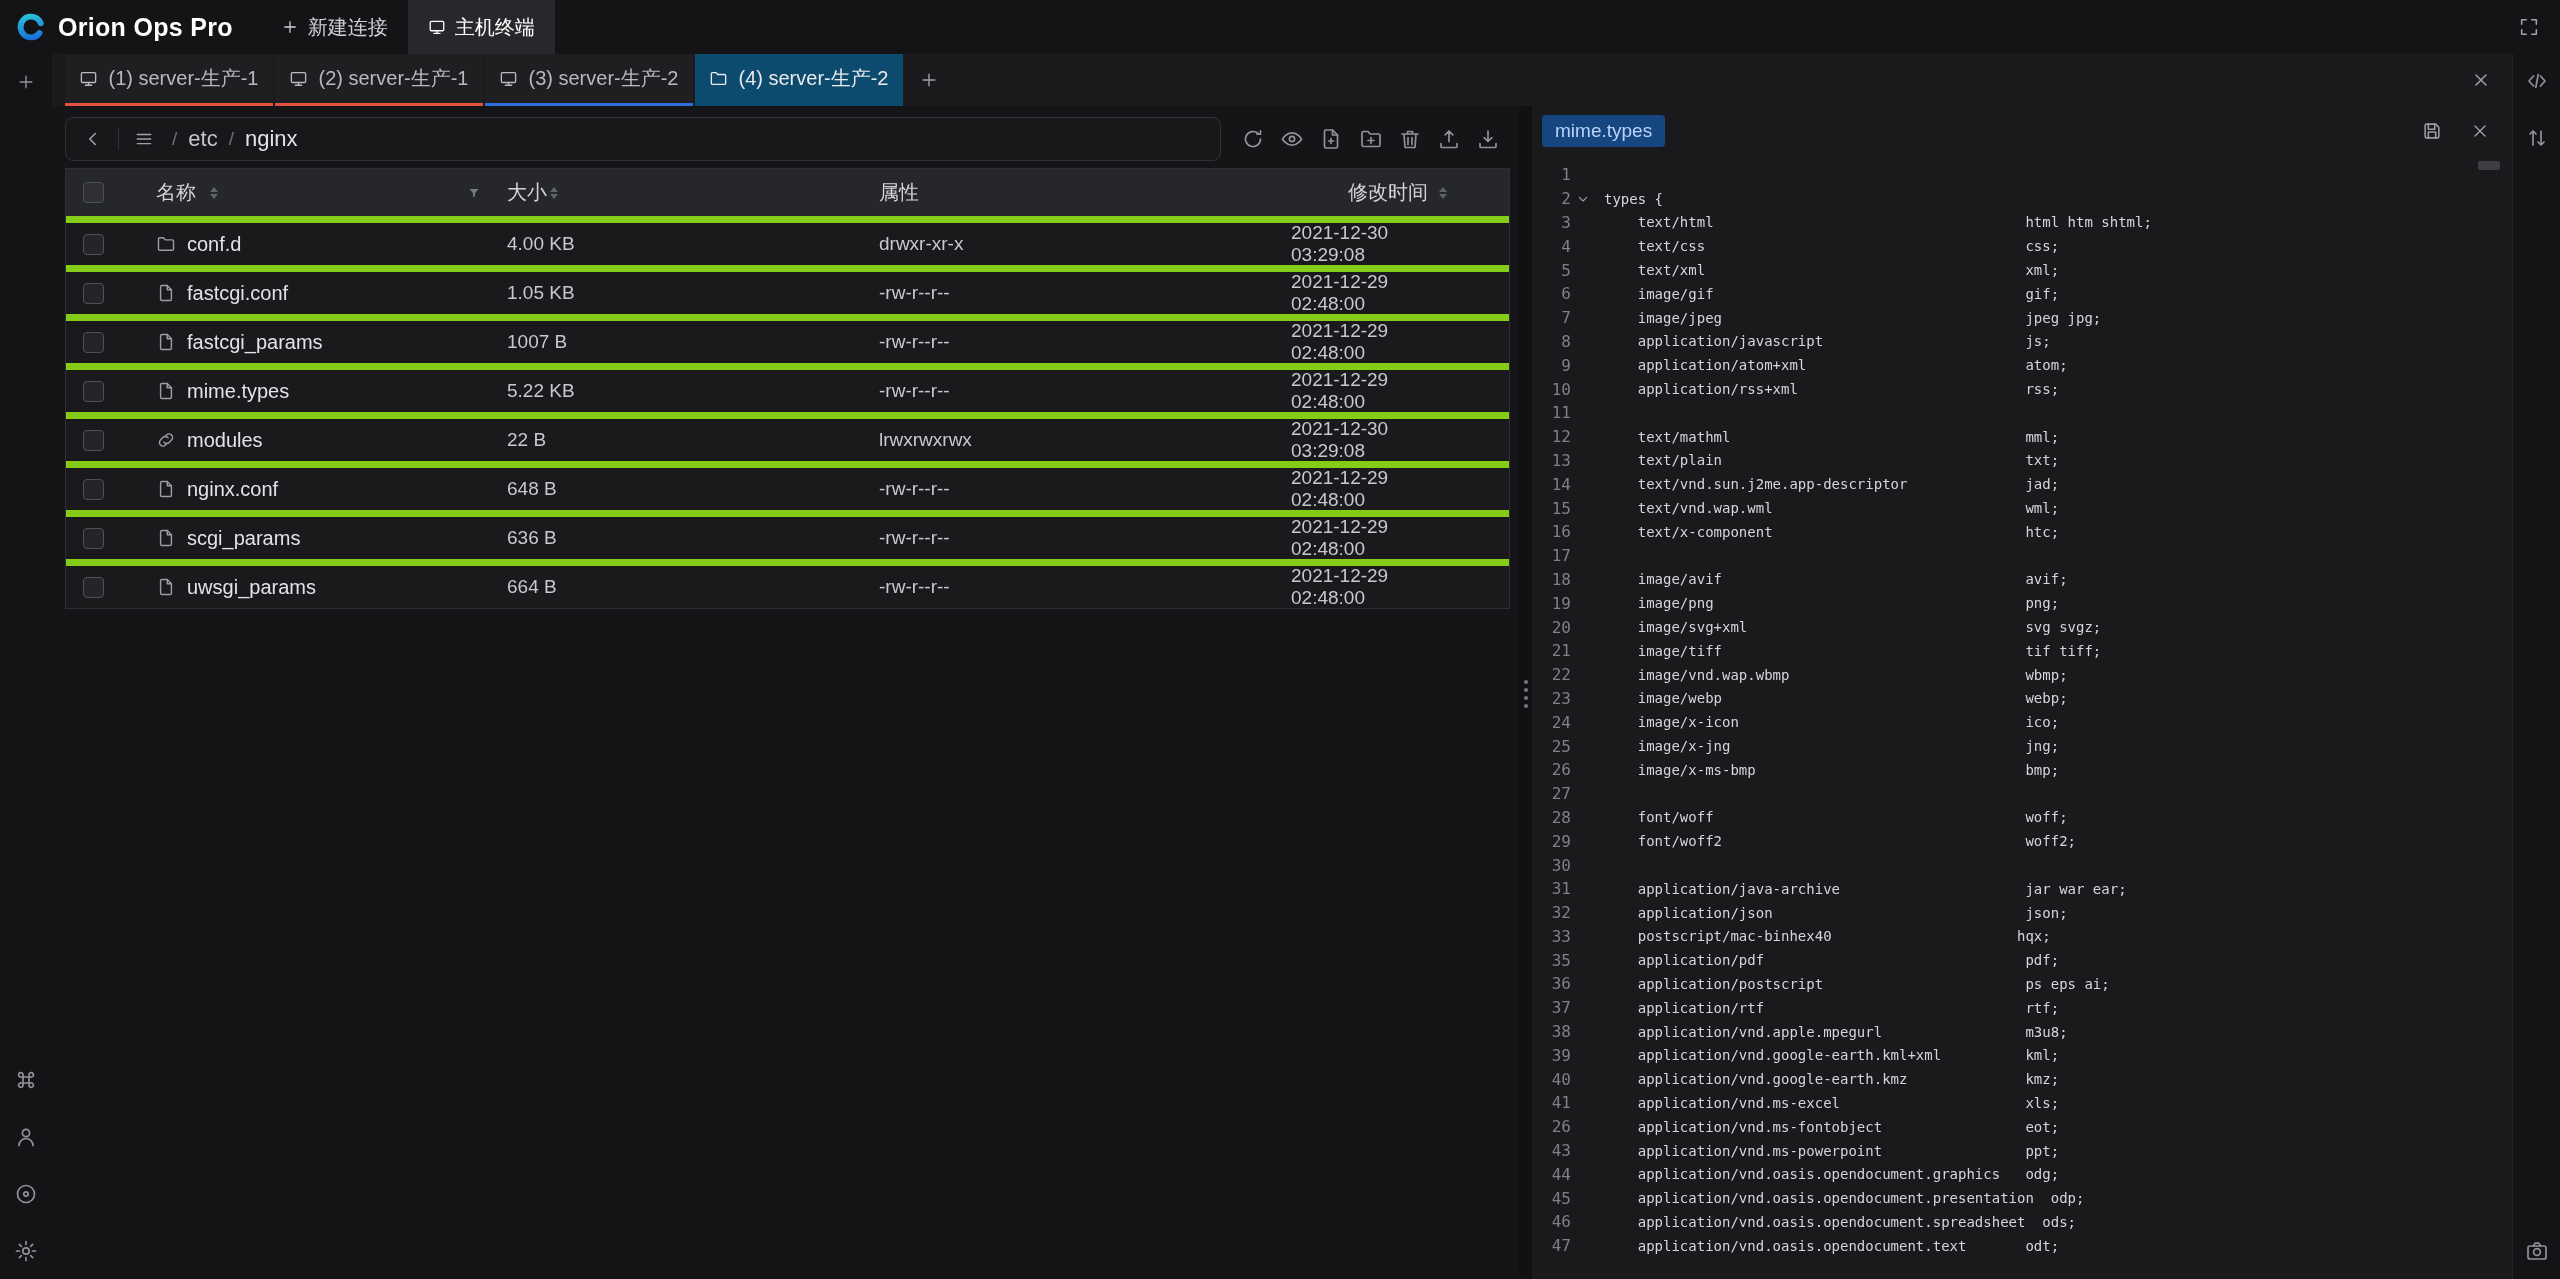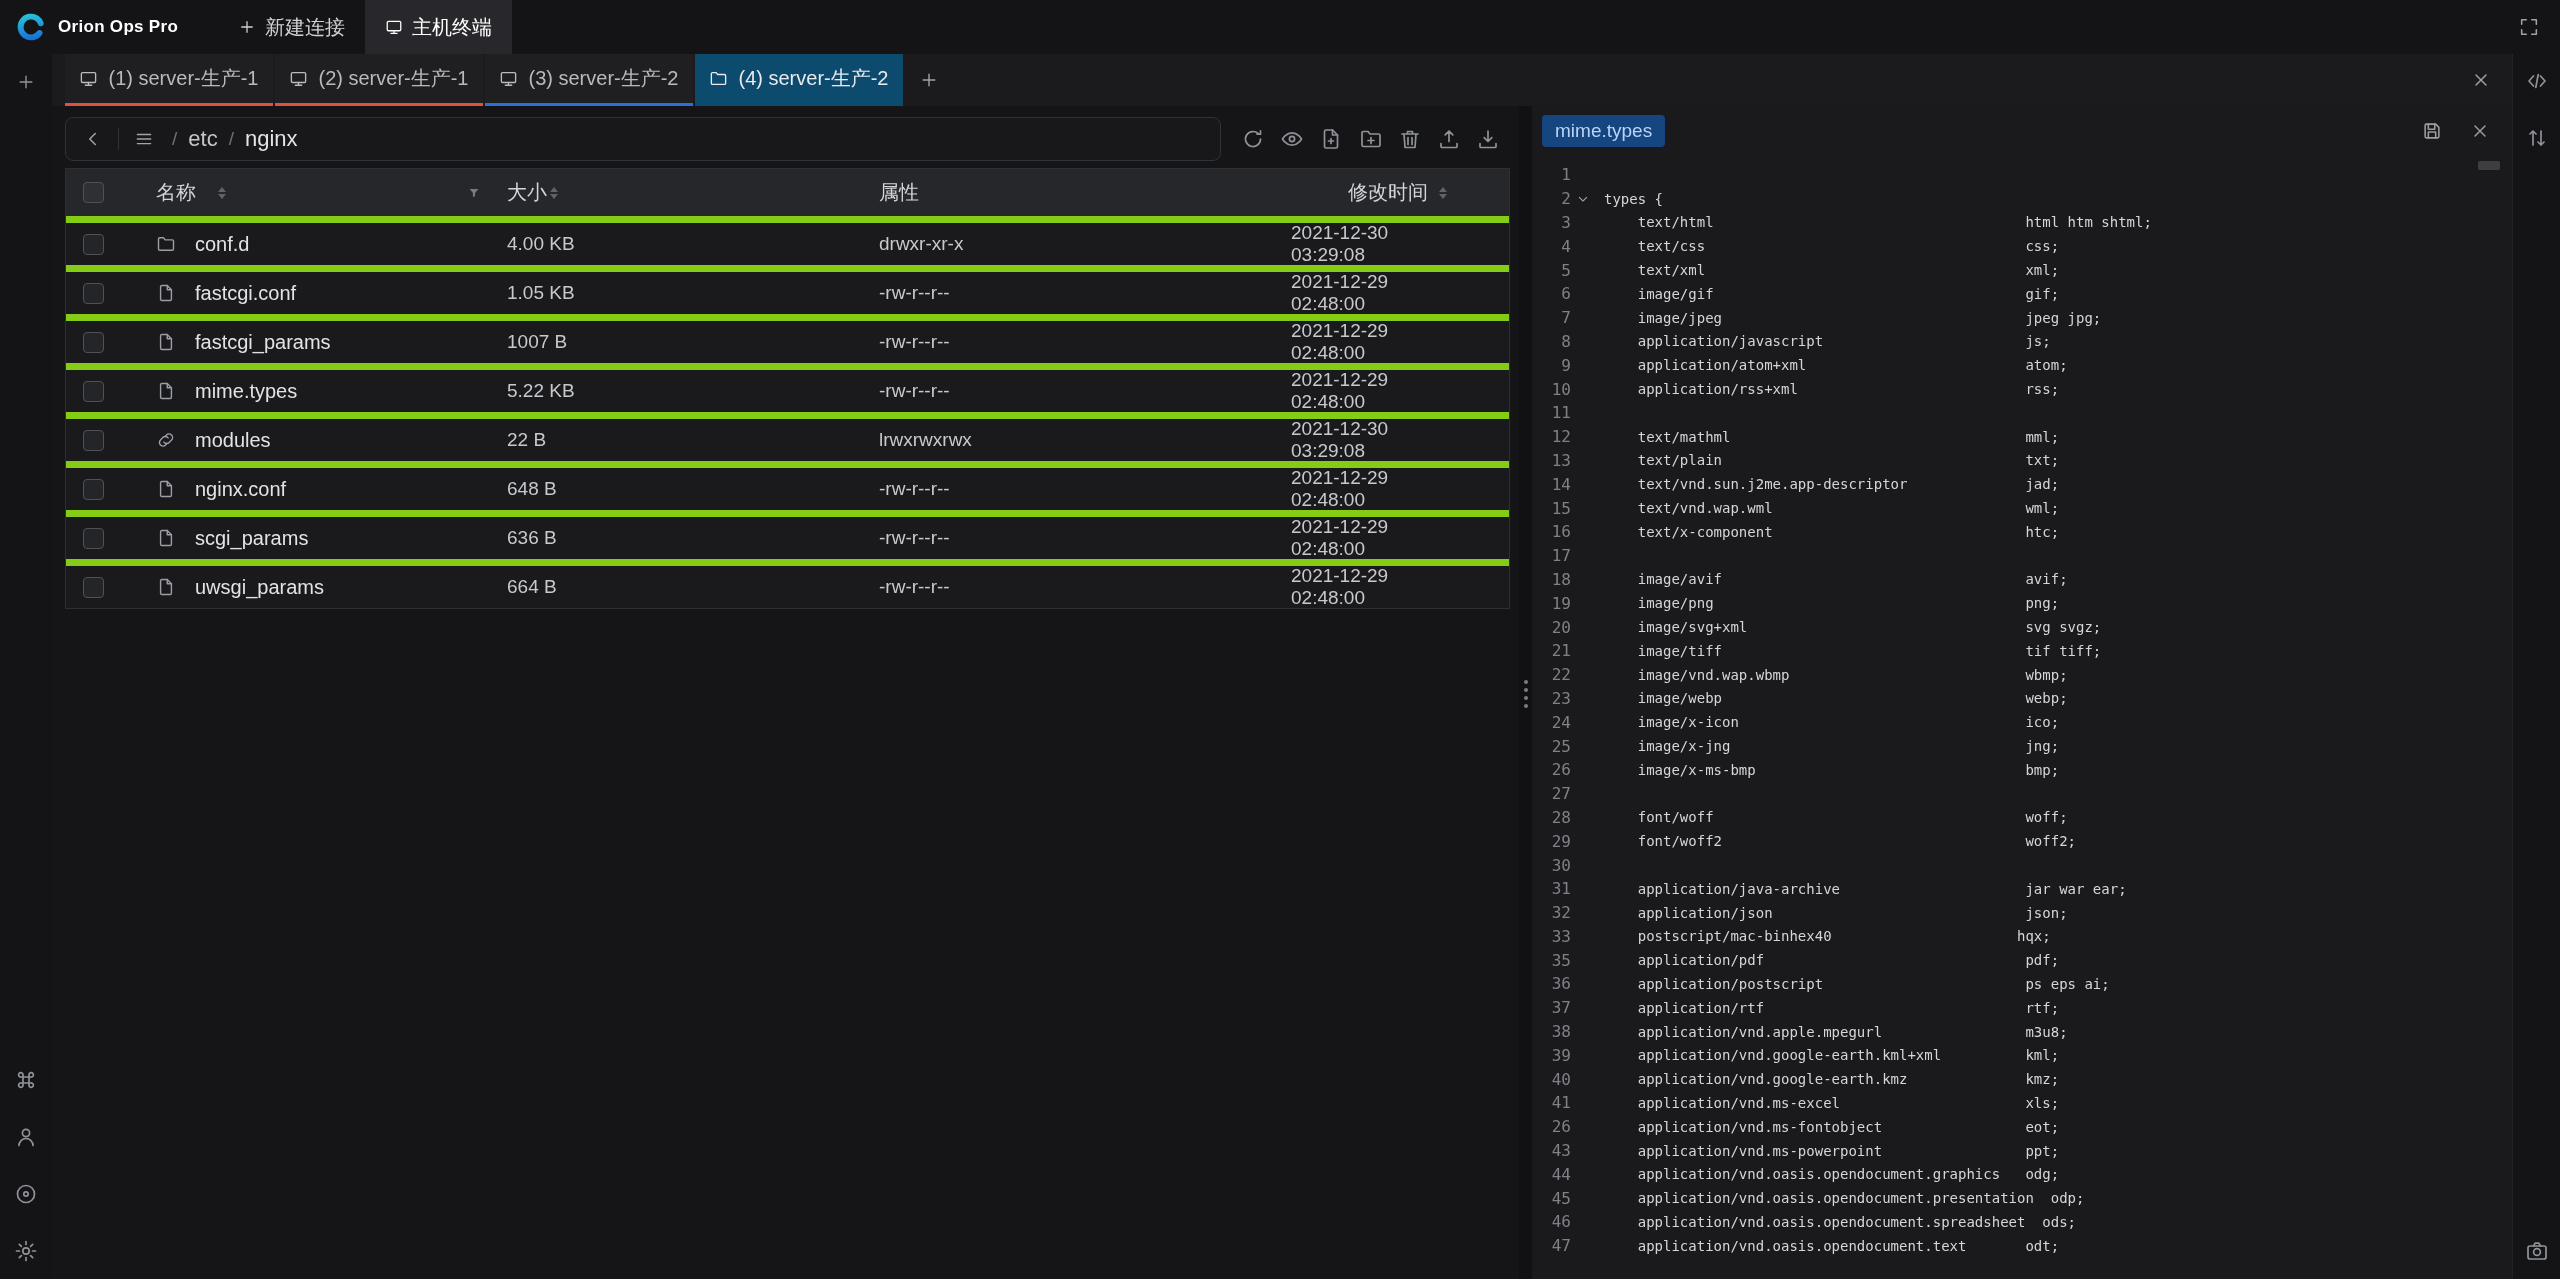--- a/index.html
+++ b/index.html
@@ -4,21 +4,21 @@
 <style>
   html,body{margin:0;padding:0;background:#101012;}
   body{width:2560px;height:1279px;overflow:hidden;font-family:"Liberation Sans","DejaVu Sans",sans-serif;}
   *{box-sizing:border-box;}
   button{font-family:inherit;}
   #app{width:2560px;height:1279px;display:flex;flex-direction:column;}
 
   
   .topbar{height:54px;min-height:54px;background:#141416;display:flex;align-items:center;padding-left:16px;}
   .logo{width:30px;height:30px;margin-right:12px;display:inline-flex;}
-  .brand{font-size:17px;font-weight:700;color:#ffffff;margin-right:40px;letter-spacing:.3px;}
+  .brand{font-size:25px;font-weight:700;color:#ffffff;margin-right:28px;letter-spacing:.3px;}
   .menu-item{height:54px;display:flex;align-items:center;gap:9px;padding:0 20px;color:#cfd1d5;font-size:20px;cursor:pointer;}
   .menu-item.active{background:#28282c;color:#ffffff;}
   .iconbtn{background:none;border:none;color:#9fa2a8;display:flex;align-items:center;justify-content:center;cursor:pointer;padding:0;}
   .ic{display:inline-flex;}
   .ic svg{width:100%;height:100%;}
   .s14{width:14px;height:14px}.s18{width:18px;height:18px}
   .s19{width:19px;height:19px}.s20{width:20px;height:20px}.s22{width:22px;height:22px}
   .s24{width:24px;height:24px}
 
   
@@ -46,21 +46,21 @@
   .crumb-sep{color:#6d7076;font-size:19px;margin:0 9px;}
   .crumb-seg{color:#c3c6cb;font-size:22px;cursor:pointer;}
   .crumb-seg.current{color:#e2e4e8;}
   .fm-actions{flex:1;display:flex;align-items:center;justify-content:space-evenly;padding-left:10px;}
   .fm-actions .iconbtn{width:34px;height:34px;color:#8f9298;}
 
   .fm-table{margin-top:6px;border:1px solid #2e2f34;background:#1a1a1d;}
   .t-head{height:47px;background:#26272b;display:flex;align-items:center;font-size:20px;color:#d3d5d9;font-weight:500;}
   .cell{display:flex;align-items:center;}
   .c-check{width:70px;padding-left:17px;}
-  .c-name{width:371px;padding-left:20px;gap:19px;}
+  .c-name{width:371px;padding-left:20px;gap:11px;}
   .c-size{width:372px;gap:0;}
   .c-attr{width:412px;}
   .c-time{flex:1;justify-content:flex-end;padding-right:62px;gap:8px;}
   .trow{height:49px;display:flex;align-items:center;border-top:7px solid #84cc16;font-size:19px;color:#c6c9ce;cursor:pointer;}
   .fname{color:#e1e3e7;font-size:20px;}
   .fic{color:#9b9ea4;}
   .checkbox{width:21px;height:21px;border-radius:4px;border:1.5px solid #4e5157;background:#232529;cursor:pointer;}
   .carets{display:inline-flex;flex-direction:column;gap:2px;margin-left:3px;cursor:pointer;}
   .car{width:0;height:0;border-left:4.5px solid transparent;border-right:4.5px solid transparent;}
   .car.up{border-bottom:5.5px solid #5f626a;}

